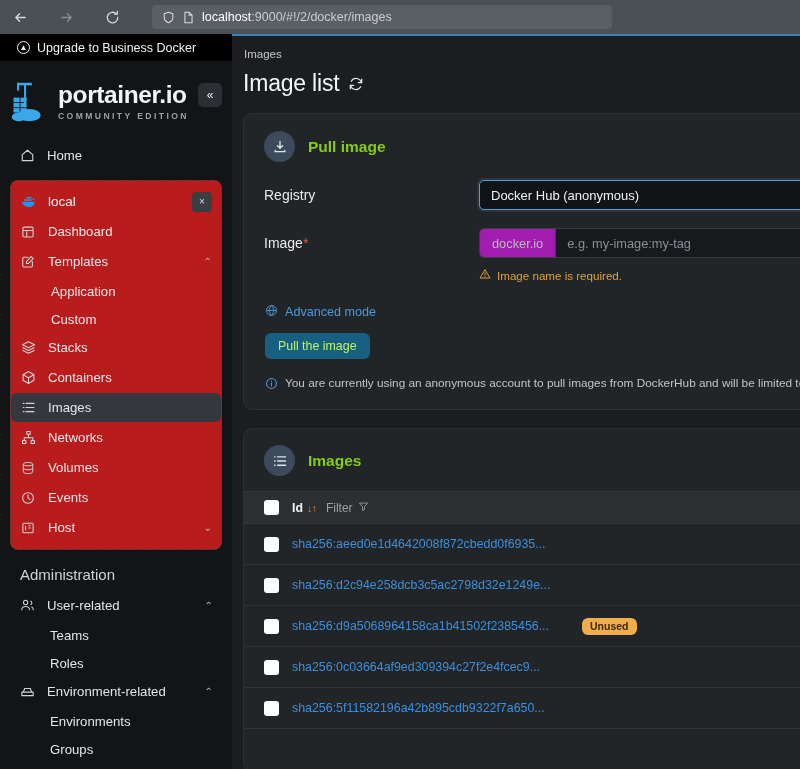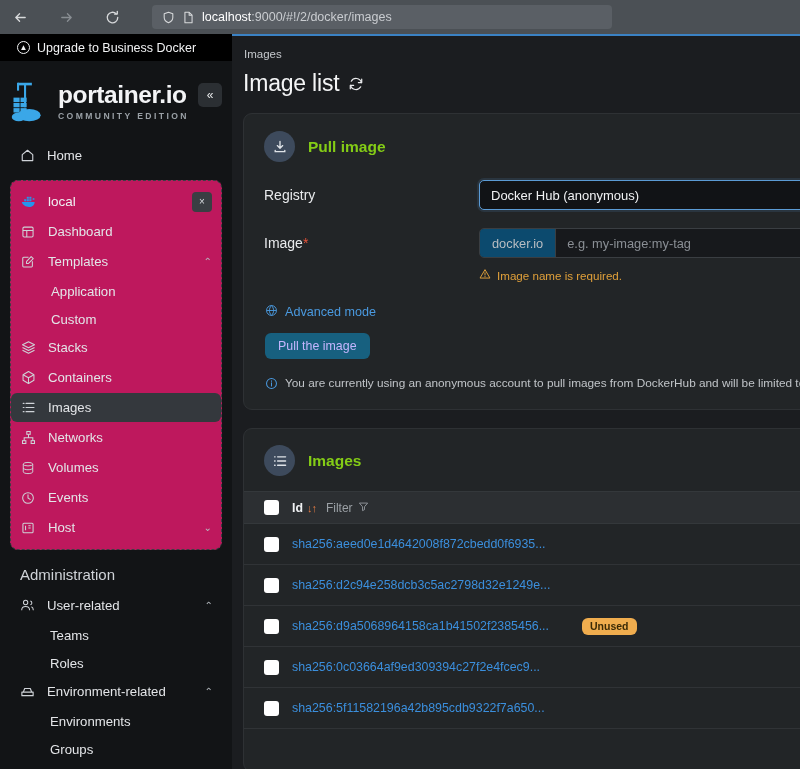--- a/index.html
+++ b/index.html
@@ -147,21 +147,21 @@
     display: flex;
     align-items: center;
     border-radius: 6px;
   }
 
   .env-box {
     border: 1px dashed #3c4045;
     border-radius: 8px;
     padding: 5px 0 6px;
     margin: 10px 0 0;
-    background: #be185d;
+    background: #b91c1c;
   }
   .env-head {
     display: flex;
     align-items: center;
     gap: 11px;
     padding: 4px 9px 4px 10px;
     font-size: 13.5px;
     color: #f0f1f3;
     height: 31px;
   }
@@ -262,21 +262,21 @@
   }
   .input-group {
     flex: 1;
     display: flex;
     height: 30px;
     border: 1px solid #3a3e42;
     border-radius: 5px;
     overflow: hidden;
   }
   .input-prefix {
-    background: #0c4a6e;
+    background: #a21caf;
     color: #b9bdc2;
     font-size: 12.8px;
     display: flex;
     align-items: center;
     padding: 0 12px;
     border-right: 1px solid #3a3e42;
     flex: none;
   }
   .input-field {
     flex: 1;
@@ -299,21 +299,21 @@
     display: flex;
     align-items: center;
     gap: 7px;
     padding: 22px 0 0 21px;
     font-size: 12.6px;
     color: #4a9ae0;
   }
   .pull-btn {
     margin: 13px 0 0 21px;
     background: #17607f;
-    color: #c4b5fd;
+    color: #bef264;
     border: none;
     border-radius: 6px;
     height: 26px;
     padding: 0 13px;
     font-size: 12.4px;
     font-family: inherit;
   }
   .note-row {
     display: flex;
     align-items: center;

